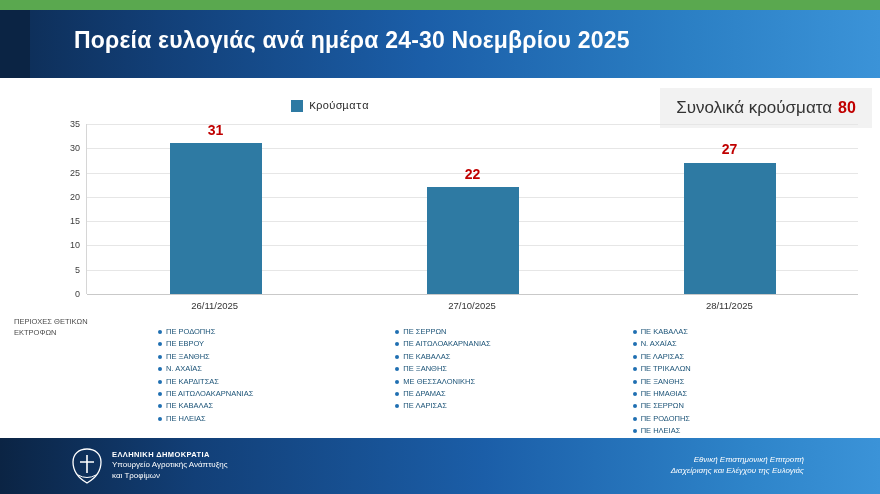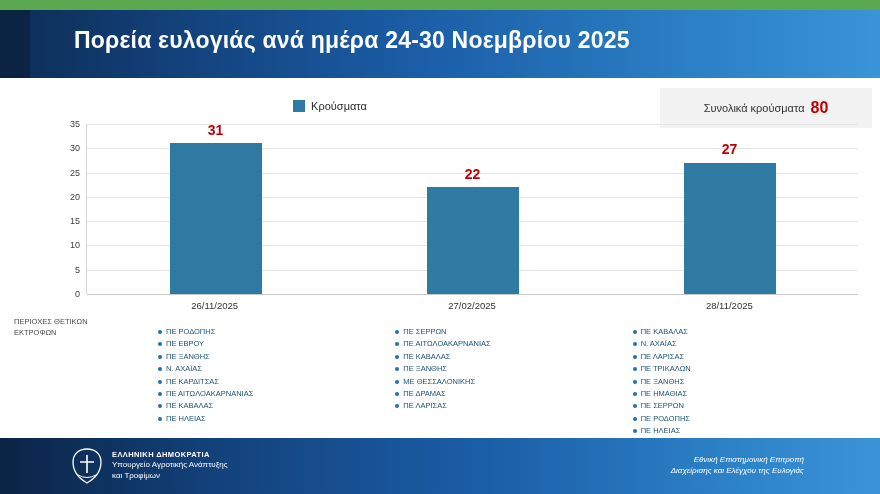--- a/index.html
+++ b/index.html
@@ -43,31 +43,31 @@
   }
   
   .legend {
     position: absolute; left: 0; top: 22px; width: 660px;
     display: flex; align-items: center; justify-content: center;
     gap: 6px;
   }
   .legend-swatch {
     width: 12px; height: 12px; background: #2e7aa3; display: inline-block;
   }
-  .legend-label { font-size: 11px; color: #2b2b2b; }
+  .legend-label { font-size: 11px; color: #2b2b2b; font-family: Liberation Mono, monospace; }
 
   
   .totals-box {
     position: absolute; right: 8px; top: 10px;
     width: 212px; height: 40px;
     background: #f2f2f2;
     display: flex; align-items: center; justify-content: center;
     gap: 6px;
   }
-  .totals-label { font-size: 11px; color: #333; }
+  .totals-label { font-size: 17px; color: #333; }
   .totals-value { font-size: 16px; color: #c00000; font-weight: bold; }
 
   
   .plot {
     position: absolute; left: 48px; top: 46px; width: 810px; height: 250px;
   }
   .y-axis {
     position: absolute; left: 0; top: 0; width: 36px; height: 170px;
   }
   .ytick {
@@ -225,21 +225,21 @@
           </div>
           <div class="bar-slot">
             <span class="bar-value" style="bottom:137px">27</span>
             <div class="bar" style="height:131.1px"></div>
           </div>
         </div>
       </div>
 
       <div class="x-labels">
         <span class="x-label">26/11/2025</span>
-        <span class="x-label">27/02/2025</span>
+        <span class="x-label">27/10/2025</span>
         <span class="x-label">28/11/2025</span>
       </div>
     </div>
 
     <div class="regions-caption">
       <div>ΠΕΡΙΟΧΕΣ ΘΕΤΙΚΩΝ</div>
       <div>ΕΚΤΡΟΦΩΝ</div>
     </div>
 
     <div class="regions">

